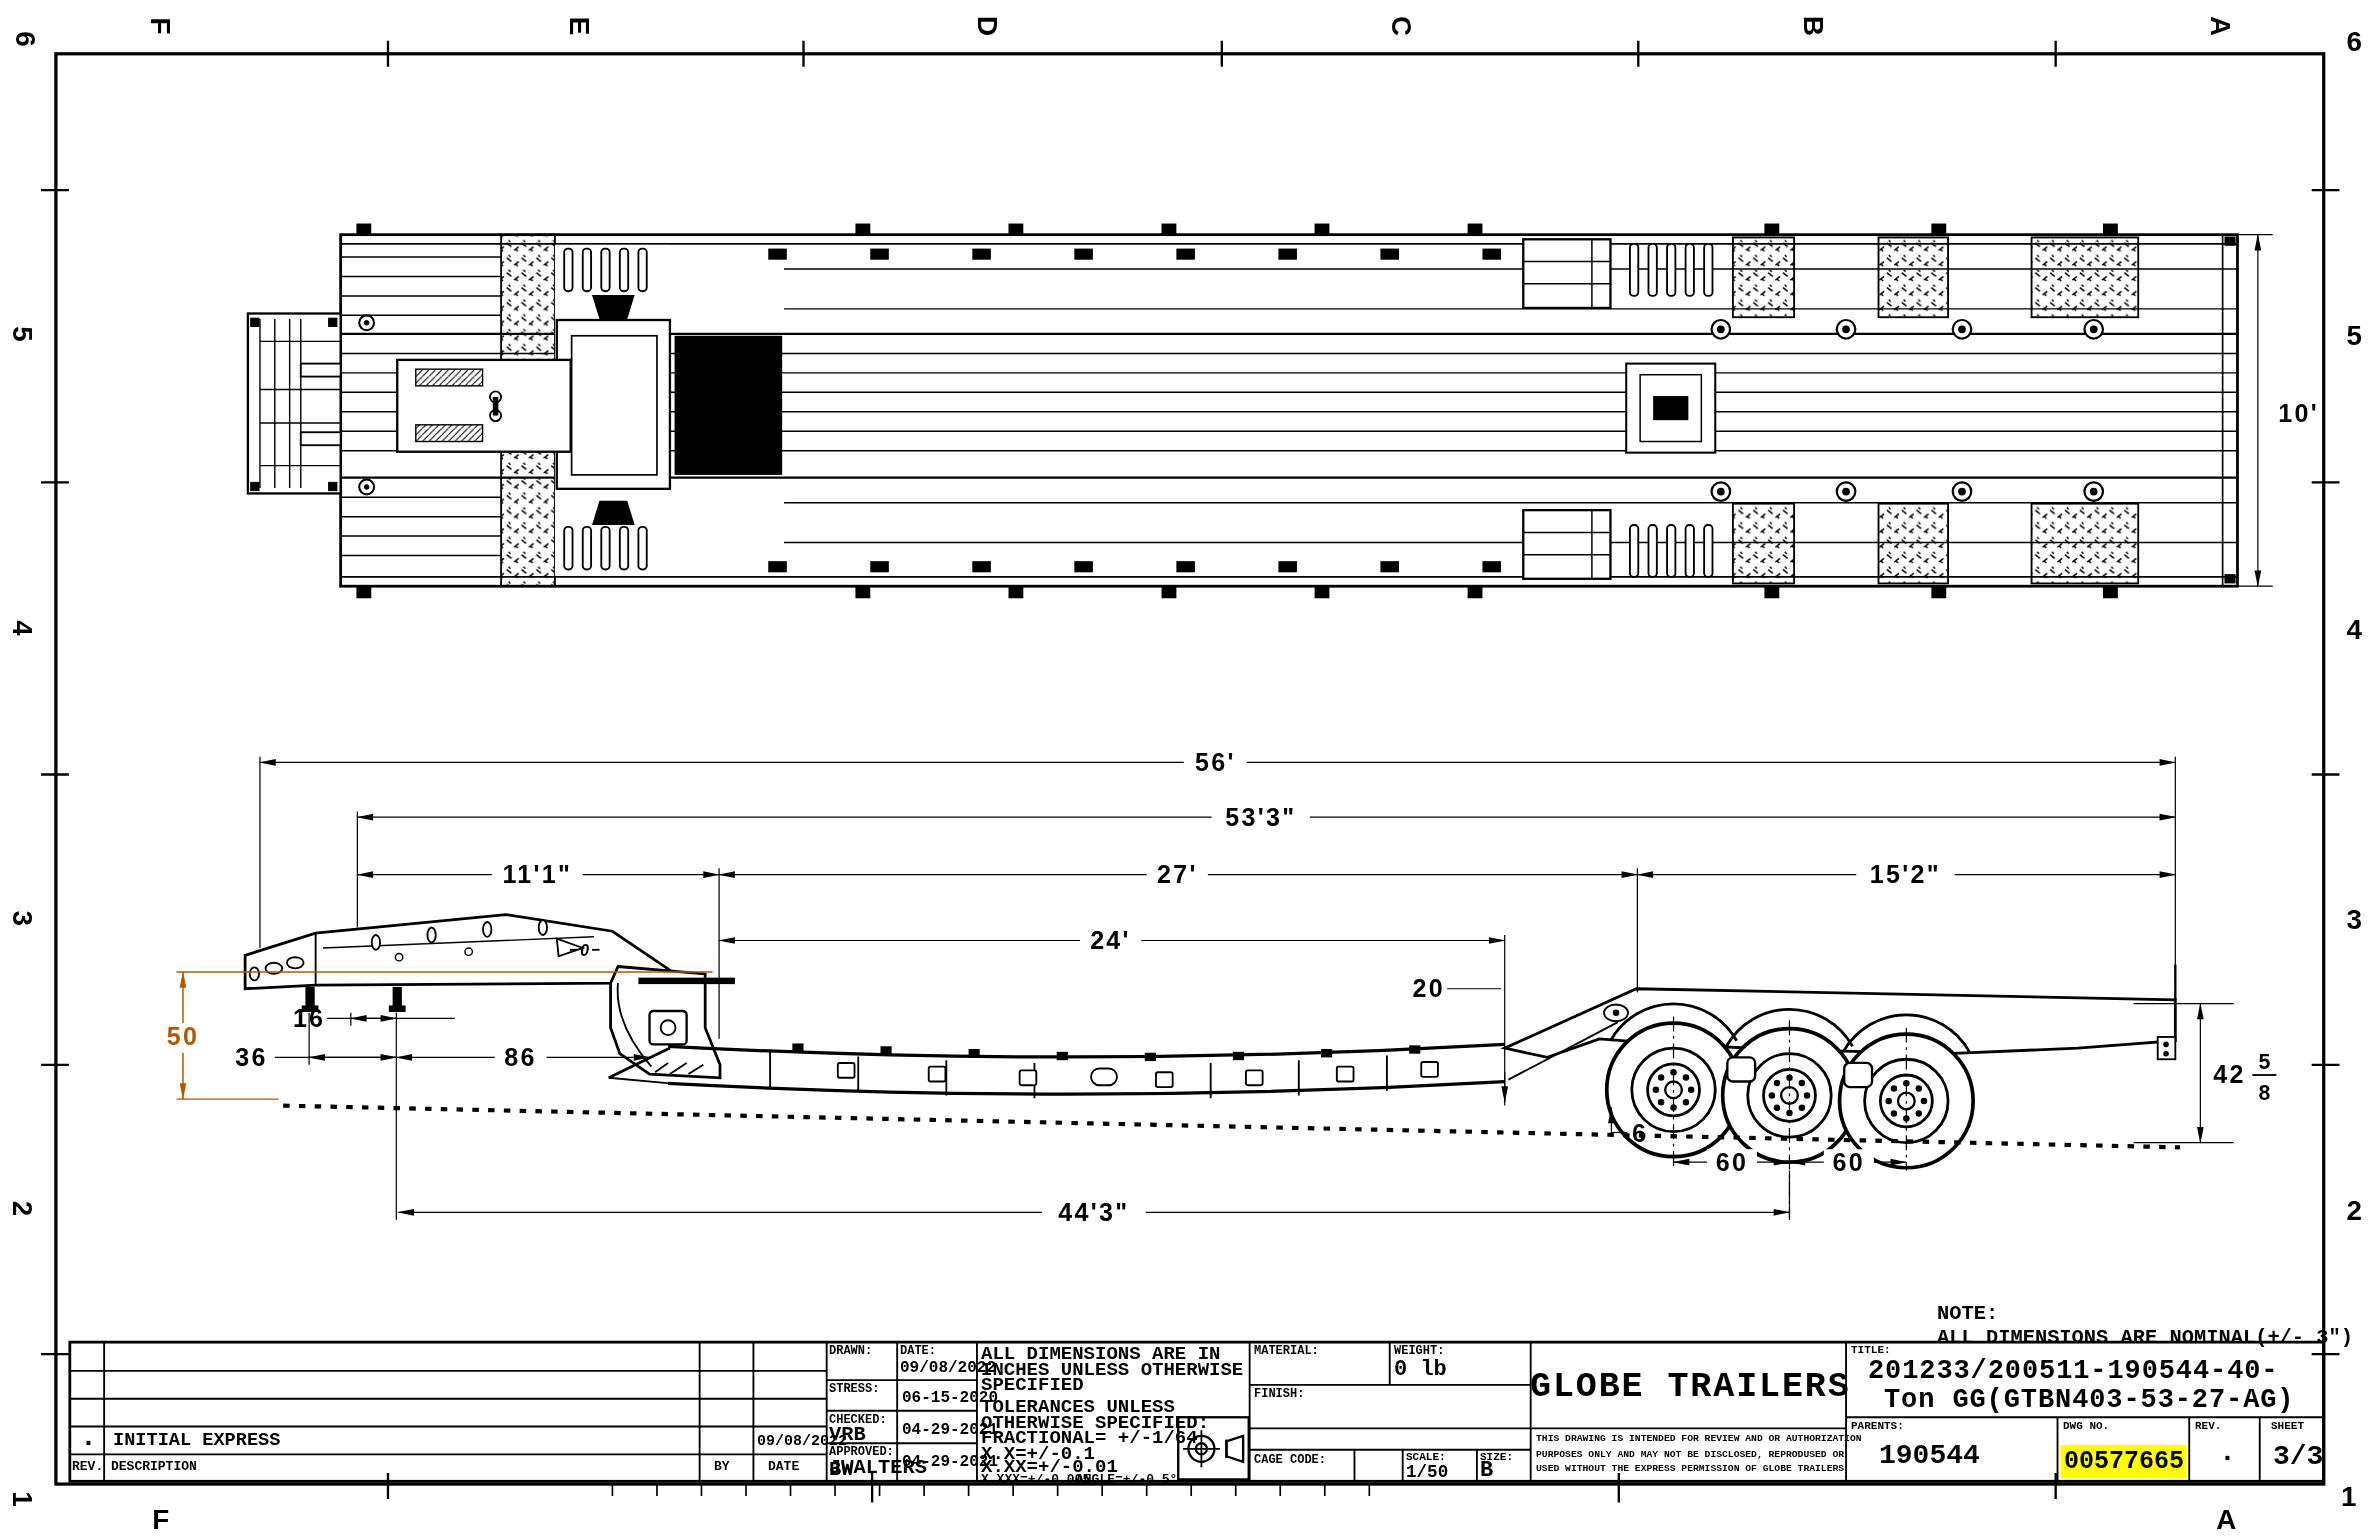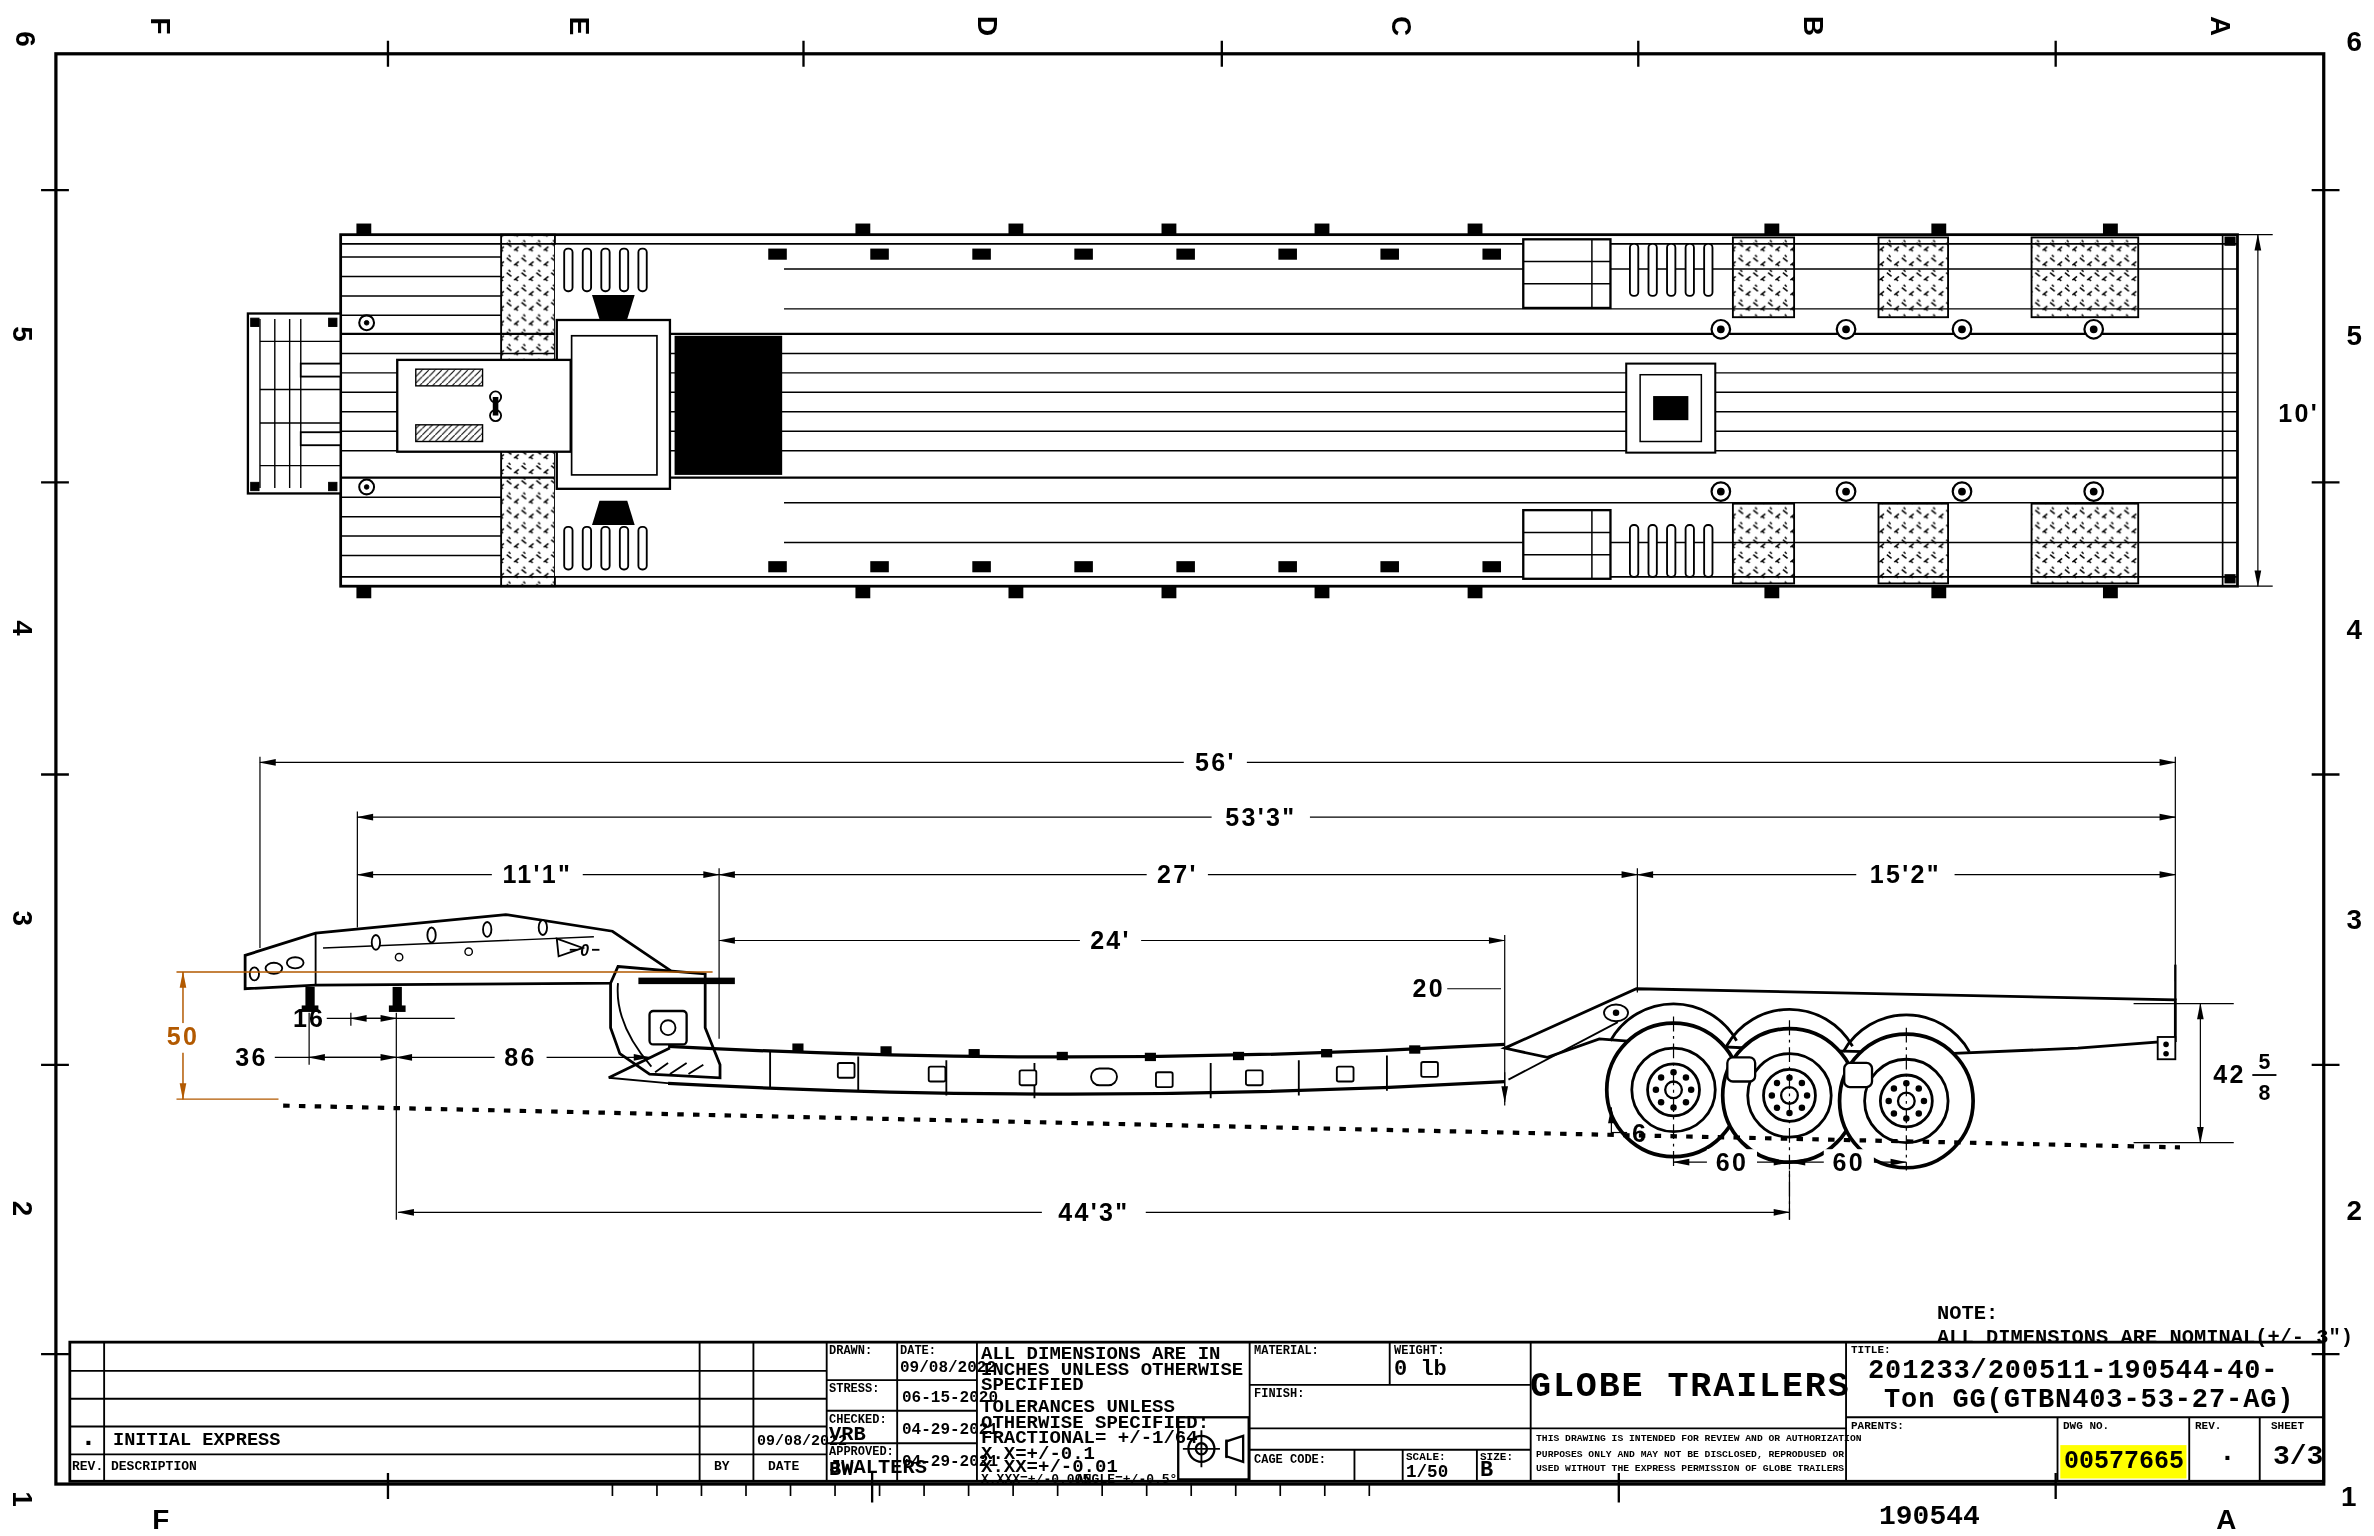--- a/index.html
+++ b/index.html
@@ -505,21 +505,21 @@
   <div class="t big" style="left:1530px;top:1369px;width:315px;text-align:center;">GLOBE TRAILERS</div>
   <div class="t disc" style="left:1536px;top:1432px;text-align:center;">THIS DRAWING IS INTENDED FOR REVIEW AND OR AUTHORIZATION</div>
   <div class="t disc" style="left:1536px;top:1448px;">PURPOSES ONLY AND MAY NOT BE DISCLOSED, REPRODUSED OR</div>
   <div class="t disc" style="left:1536px;top:1462px;">USED WITHOUT THE EXPRESS PERMISSION OF GLOBE TRAILERS</div>
 
   <div class="t lab12" style="left:1851px;top:1345px;">TITLE:</div>
   <div class="t ttl" style="left:1868px;top:1357px;">201233/200511-190544-40-</div>
   <div class="t ttl" style="left:1868px;top:1386px;margin-left:16px;">Ton GG(GTBN403-53-27-AG)</div>
 
   <div class="t lab12" style="left:1851px;top:1421px;">PARENTS:</div>
-  <div class="t v30" style="left:1879px;top:1502px;">190544</div>
+  <div class="t v30" style="left:1879px;top:1441px;">190544</div>
   <div class="t lab12" style="left:2063px;top:1421px;">DWG NO.</div>
   <div class="t" style="left:2064px;top:1449px;font-size:25px;font-weight:bold;">00577665</div>
   <div class="t lab12" style="left:2195px;top:1421px;">REV.</div>
   <div class="t v30" style="left:2219px;top:1438px;">.</div>
   <div class="t lab12" style="left:2271px;top:1421px;">SHEET</div>
   <div class="t v30" style="left:2273px;top:1442px;">3/3</div>
 </div>
 
 
 </body></html>

